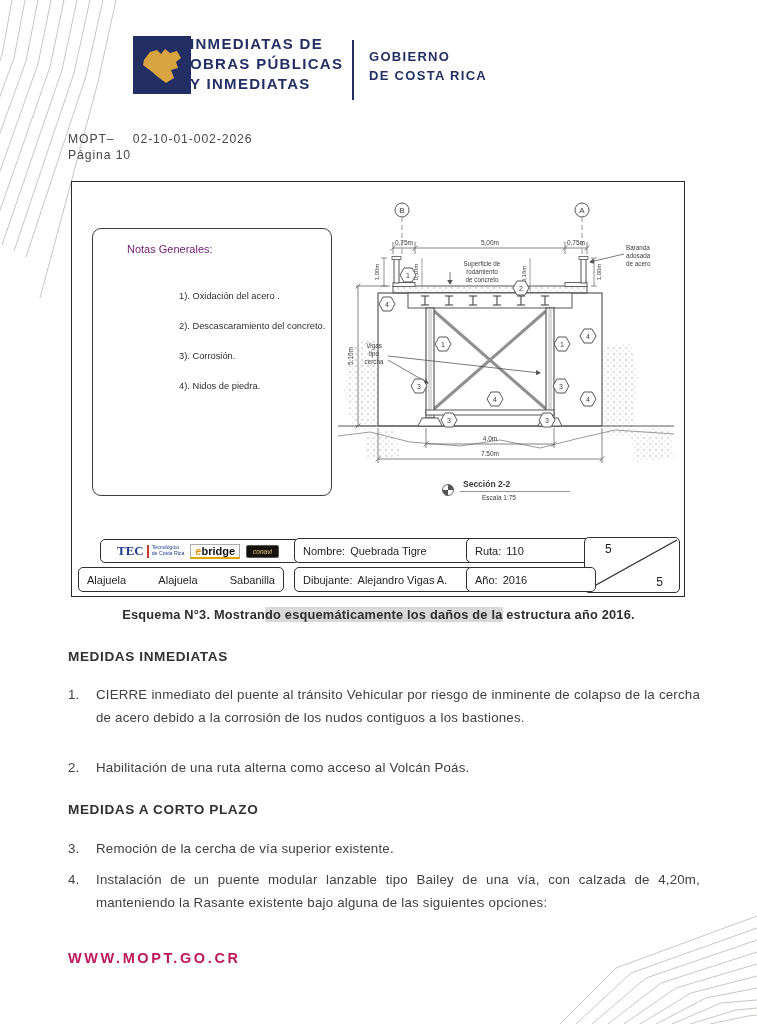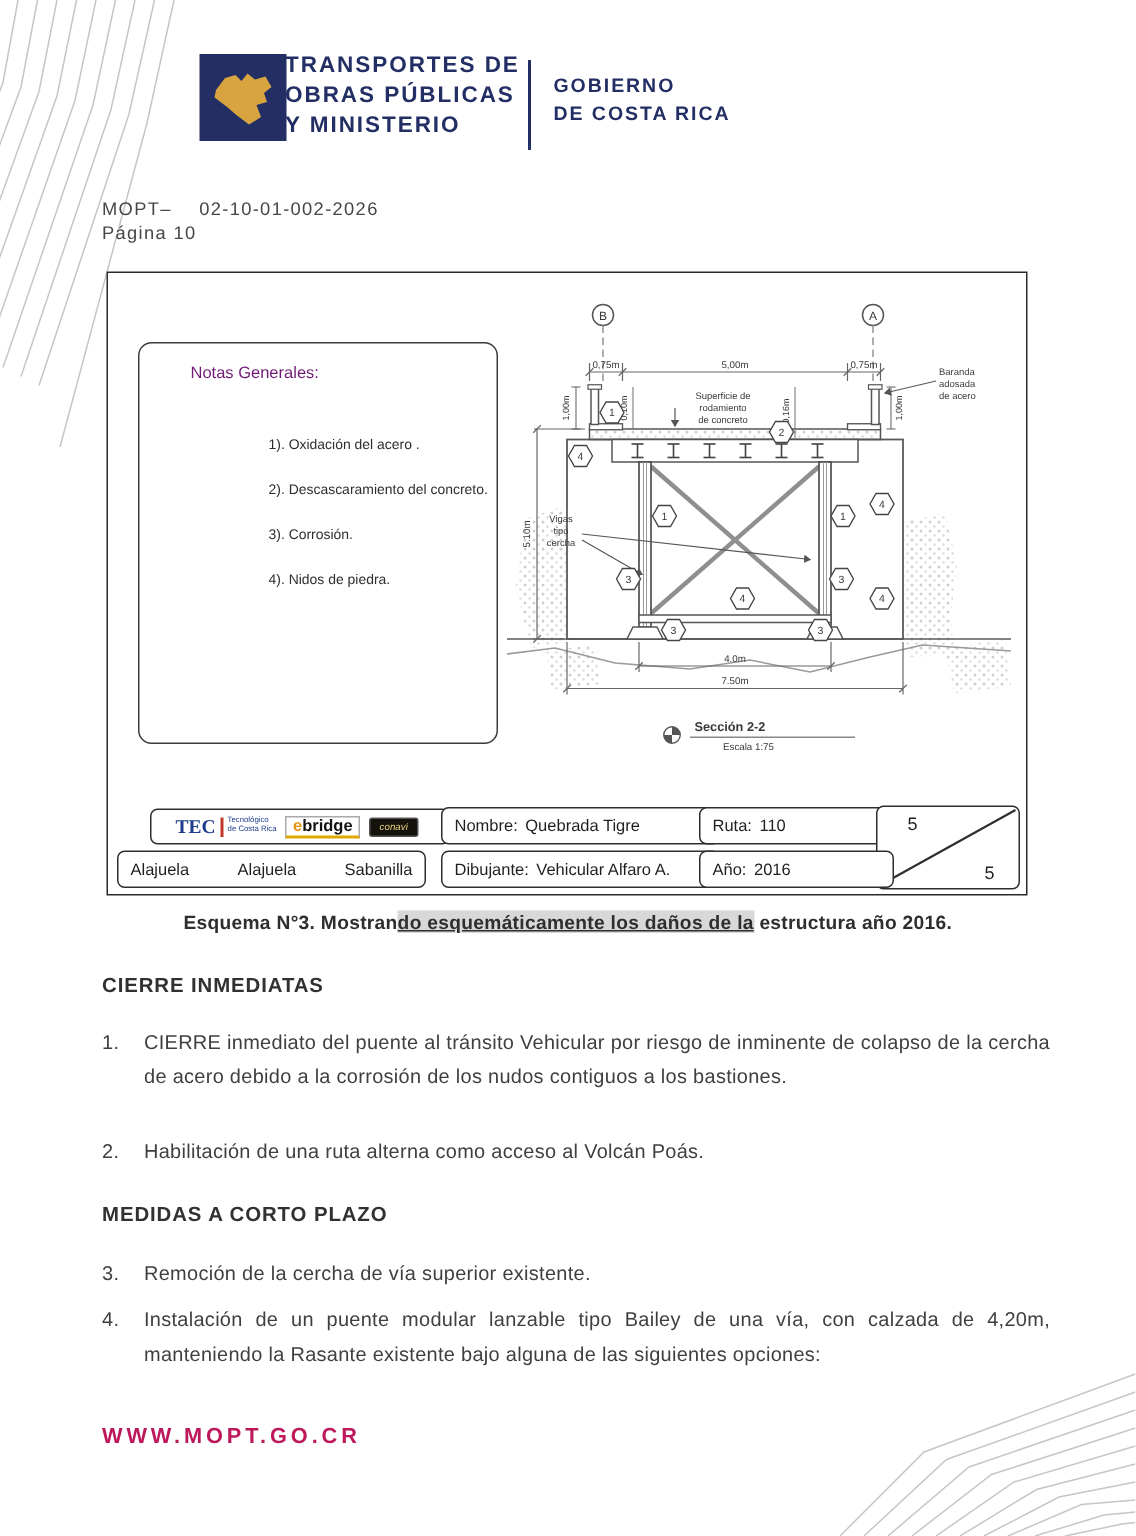--- a/index.html
+++ b/index.html
@@ -24,21 +24,21 @@
   .tec-main{font-family:"Liberation Serif",serif;font-weight:bold;font-size:13px;color:#1e3c8c;}
   .tec-bar{width:2px;height:13px;background:#c0392b;margin:0 3px;}
   .tec-sub{font-size:5.2px;line-height:5.8px;color:#1e3c8c;}
   .ebridge{border:1px solid #aaa;padding:0 4px;font-weight:bold;font-size:11px;margin-left:6px;
            border-bottom:2px solid #e0a800;background:#fff;color:#111;}
   .ebridge .e{color:#e8930c;}
   .partner{background:#15120c;color:#e8d27c;font-style:italic;font-size:6.5px;
            padding:2px 6px;border-radius:2px;margin-left:6px;border:1px solid #555;}
   
   .caption{font-size:12.8px;font-weight:bold;color:#2e2e2e;letter-spacing:0.2px;text-align:center;}
-  .caption .hl{background:#d8d8d8;text-decoration:underline;}
+  .caption .hl{background:#d8d8d8;}
   .heading{font-size:13.6px;font-weight:bold;letter-spacing:0.6px;color:#313131;}
   .item{display:flex;font-size:13.3px;line-height:22.5px;letter-spacing:0.2px;color:#3f3f3f;}
   .item .num{width:28px;flex-shrink:0;}
   .item .txt{flex:1;text-align:justify;}
   .footer-url{font-size:14.5px;font-weight:bold;letter-spacing:2.6px;color:#be185d;}
   svg text{font-family:"Liberation Sans","DejaVu Sans",sans-serif;fill:#3a3a3a;}
 </style>
 </head>
 <body>
 
@@ -57,23 +57,23 @@
 </svg>
 
 <div class="abs" style="left:133px;top:36px;">
   <div class="logo-square">
     <svg width="58" height="58" viewBox="0 0 58 58">
       <path d="M11,24 L17,16 L24,14 L28,18 L32,13 L37,17 L44,15 L48,22 L43,26 L45,32 L38,34 L41,42 L33,47 L25,41 L18,35 L10,29 Z" fill="#d8a440"></path>
     </svg>
   </div>
 </div>
 <div class="abs ministry" style="left:190px;top:34px;">
-  <div>TRANSPORTES DE</div>
+  <div>INMEDIATAS DE</div>
   <div>OBRAS PÚBLICAS</div>
-  <div>Y MINISTERIO</div>
+  <div>Y INMEDIATAS</div>
 </div>
 <div class="abs divider" style="left:352px;top:40px;height:60px;"></div>
 <div class="abs gov" style="left:369px;top:47px;">
   <div>GOBIERNO</div>
   <div>DE COSTA RICA</div>
 </div>
 <div class="abs docref" style="left:68px;top:132px;">
   <span>MOPT–</span>
   <span style="margin-left:14px;">02-10-01-002-2026</span>
 </div>
@@ -338,34 +338,34 @@
       <span class="abs" style="left:20px;top:4px;font-size:12px;">5</span>
       <span class="abs" style="right:16px;bottom:3px;font-size:12px;">5</span>
     </div>
     <div class="cell" style="left:6px;top:30px;width:188px;height:23px;padding:0 8px;justify-content:space-between;">
       <span>Alajuela</span>
       <span>Alajuela</span>
       <span>Sabanilla</span>
     </div>
     <div class="cell" style="left:222px;top:30px;width:168px;height:23px;padding:0 8px;">
       <span class="lbl">Dibujante:</span>
-      <span>Vehicular Alfaro A.</span>
+      <span>Alejandro Vigas A.</span>
     </div>
     <div class="cell" style="left:394px;top:30px;width:112px;height:23px;padding:0 8px;">
       <span class="lbl">Año:</span>
       <span>2016</span>
     </div>
   </div>
 </div>
 
 <div class="abs caption" style="left:71px;top:607px;width:615px;">
   <span>Esquema N°3. Mostran</span><span class="hl">do esquemáticamente los daños de la</span><span> estructura año 2016.</span>
 </div>
 
-<div class="abs heading" style="left:68px;top:649px;">CIERRE INMEDIATAS</div>
+<div class="abs heading" style="left:68px;top:649px;">MEDIDAS INMEDIATAS</div>
 
 <div class="abs item" style="left:68px;top:684px;width:632px;">
   <span class="num">1.</span>
   <span class="txt">CIERRE inmediato del puente al tránsito Vehicular por riesgo de inminente de colapso de la cercha de acero debido a la corrosión de los nudos contiguos a los bastiones.</span>
 </div>
 <div class="abs item" style="left:68px;top:757px;width:632px;">
   <span class="num">2.</span>
   <span class="txt">Habilitación de una ruta alterna como acceso al Volcán Poás.</span>
 </div>
 

